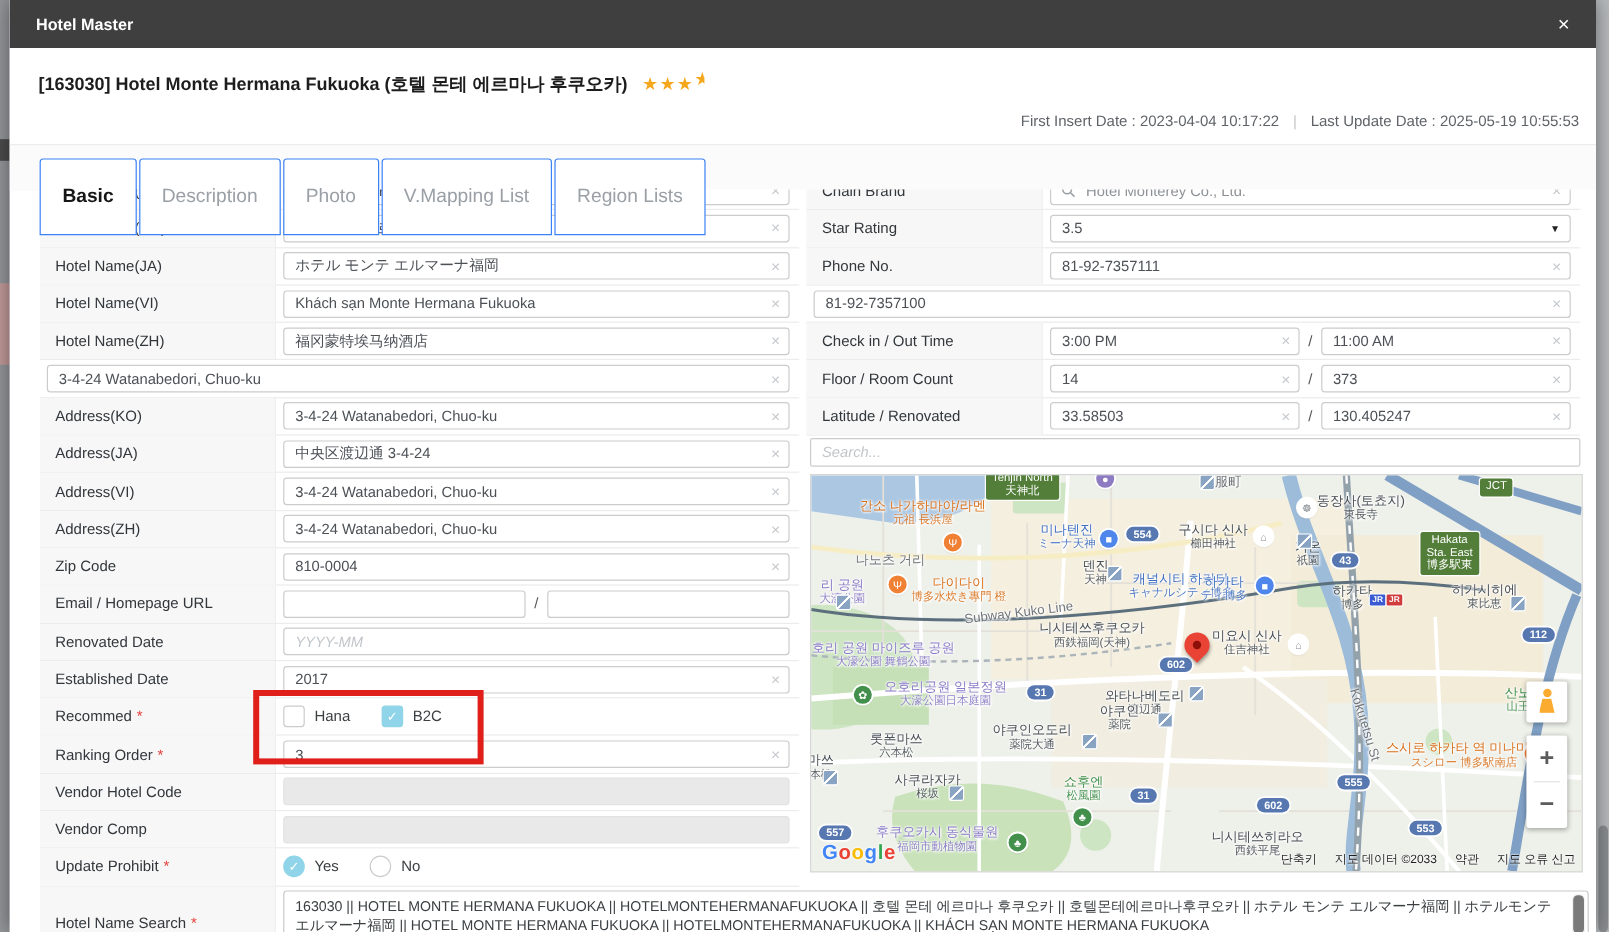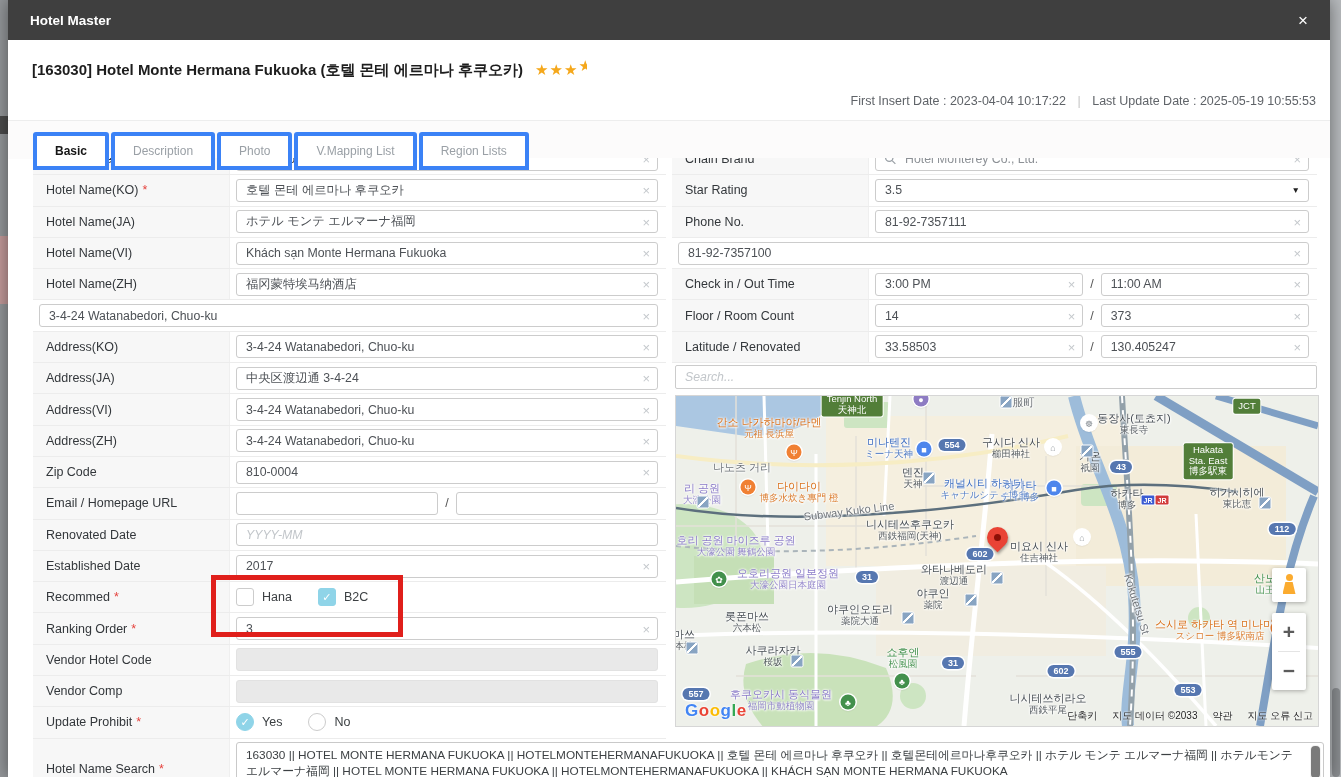--- a/index.html
+++ b/index.html
@@ -20,22 +20,22 @@
   .doc-header{position:absolute;top:40px;left:0;right:0;height:80px;background:#fff;}
   .doc-title-row{position:absolute;left:24px;top:17px;font-size:15px;font-weight:700;color:#1d1d1d;}
   .stars{color:var(--gold);font-size:15px;margin-left:8px;letter-spacing:1px;font-weight:400;}
   .st{display:inline-block;}
   .st.half{width:.55em;overflow:hidden;}
   .doc-dates{position:absolute;right:14px;bottom:12px;font-size:12.5px;color:#5f6368;}
   .dsep2{color:#c6c6c6;margin:0 8px;}
   .subband{position:absolute;top:120px;left:0;right:0;height:38px;background:#fcfbfb;border-top:1px solid #ededed;}
   
   .tabs{position:absolute;top:132px;left:25px;display:flex;gap:2px;z-index:6;}
-  .tab{background:#fff;border:4px solid #3b82f6;border-radius:3px 3px 0 0;padding:8px 18px;
-    font-size:12px;color:#9aa0a6;cursor:pointer;}
+  .tab{background:#fff;border:1px solid #3b82f6;border-radius:3px 3px 0 0;padding:22px 18px;
+    font-size:16px;color:#9aa0a6;cursor:pointer;}
   .tab.active{color:#161616;font-weight:700;}
   
   .form-viewport{position:absolute;top:158px;left:25px;width:1299px;height:619px;overflow:hidden;background:#fff;}
   .form-content{width:1299px;margin-top:-14px;}
   .cols{display:flex;align-items:flex-start;}
   .col-left{width:633px;}
   .colgap{width:6px;}
   .col-right{width:645px;}
   .frow{display:flex;height:31.3px;box-sizing:border-box;border-bottom:1px solid #ececec;}
   .frow.tall{height:62px;}
@@ -488,25 +488,25 @@
                 <div class="ms">西鉄福岡(天神)</div>
               </div>
               <div class="mlabel lbl-violet" style="left: 60px; top: 150px;">
                 <div class="mt">호리 공원 마이즈루 공원</div>
                 <div class="ms">大濠公園 舞鶴公園</div>
               </div>
               <div class="mlabel lbl-violet" style="left: 20px; top: 98px; padding-left: 12px;">
                 <div class="mt">리 공원</div>
                 <div class="ms">大濠公園</div>
               </div>
-              <div class="mlabel lbl-dark" style="left: 363px; top: 140px; margin-top: 16px;">
+              <div class="mlabel lbl-dark" style="left: 363px; top: 140px;">
                 <div class="mt">미요시 신사</div>
                 <div class="ms">住吉神社</div>
               </div>
-              <div class="mlabel lbl-dark" style="left: 278px; top: 179px;">
+              <div class="mlabel lbl-dark" style="left: 278px; top: 190px;">
                 <div class="mt">와타나베도리</div>
                 <div class="ms">渡辺通</div>
               </div>
               <div class="mlabel lbl-dark" style="left: 257px; top: 203px;">
                 <div class="mt">야쿠인</div>
                 <div class="ms">薬院</div>
               </div>
               <div class="mlabel lbl-dark" style="left: 184px; top: 219px;">
                 <div class="mt">야쿠인오도리</div>
                 <div class="ms">薬院大通</div>

